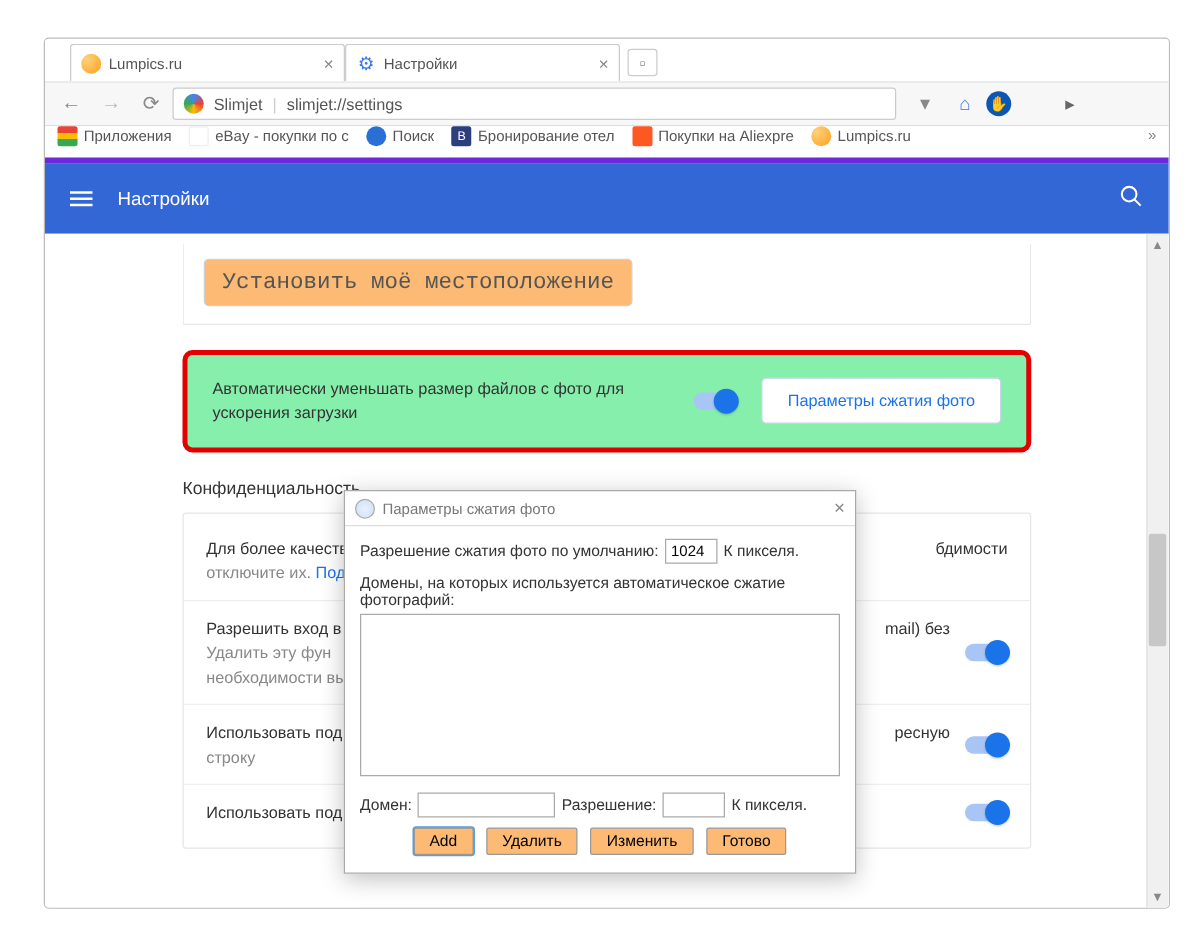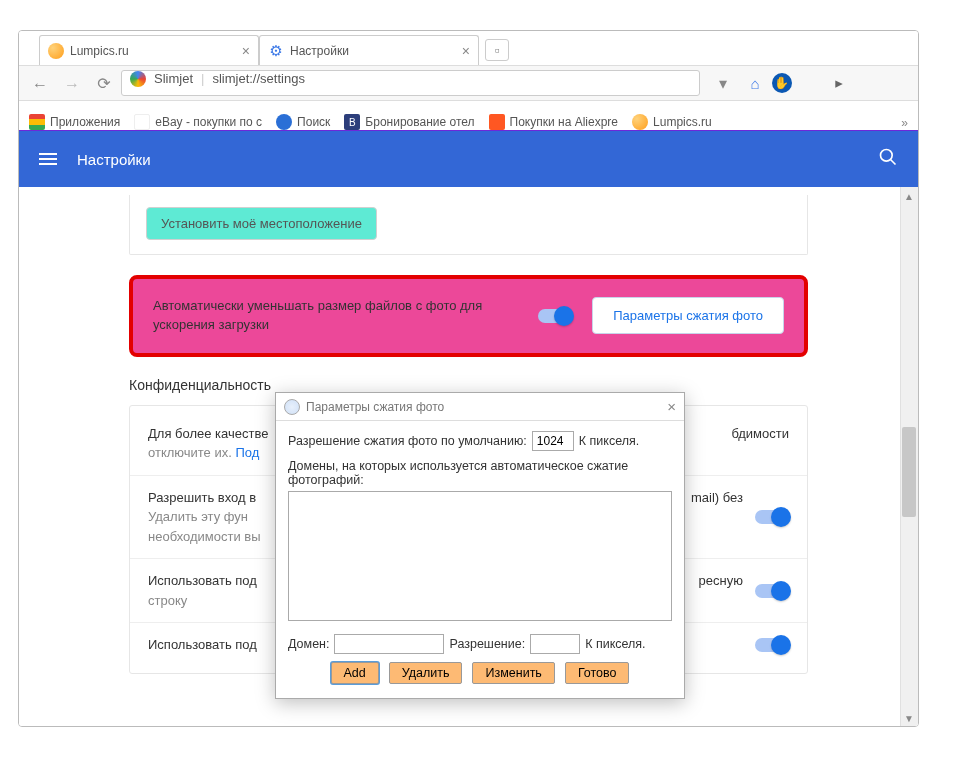--- a/index.html
+++ b/index.html
@@ -1,44 +1,44 @@
 <!DOCTYPE html>
 <html><head>
 <meta charset="utf-8">
 <style>
 * { box-sizing: border-box; margin: 0; padding: 0; font-family: "Segoe UI", Arial, sans-serif; }
 body { background: #fff; width: 961px; height: 757px; overflow: hidden; position: relative; }
-.frame { position: absolute; left: 18px; top: 30px; width: 901px; height: 697px; border: 1px solid #bbb; border-radius: 4px; background: #fff; overflow: hidden; }
+.frame { position: absolute; left: 35px; top: 30px; width: 901px; height: 697px; border: 1px solid #bbb; border-radius: 4px; background: #fff; overflow: hidden; }
 .winbtns { position: absolute; right: 0; top: 0; display: flex; }
 .winbtn { width: 46px; height: 32px; display: flex; align-items: center; justify-content: center; font-size: 14px; color: #666; }
 .titlebar-icon { width: 22px; height: 22px; display:flex; align-items:center; justify-content:center; color:#555; margin-right: 10px;}
 
 
 .tabstrip { height: 34px; display: flex; align-items: flex-end; background: #fff; padding-left: 20px; gap: 0; position: relative; }
 .tab { height: 30px; width: 220px; border: 1px solid #ccc; border-bottom: none; border-radius: 3px 3px 0 0; display: flex; align-items: center; padding: 0 8px; font-size: 12px; color: #555; background: #fff; gap: 6px; }
 .tab .close { margin-left: auto; color: #888; font-size: 14px; }
 .tab-icon { width: 16px; height: 16px; border-radius: 50%; }
 .tab-icon.orange { background: radial-gradient(circle at 30% 30%, #ffd27a, #ff9e1b); }
 .tab-icon.gear { color: #3b78e7; font-size: 15px; display:flex; align-items:center; justify-content:center;}
 .newtab { width: 24px; height: 22px; border:1px solid #ccc; border-radius:3px; display:flex; align-items:center; justify-content:center; color:#888; margin-left:6px; margin-bottom:4px; font-size:14px;}
 
 
 .addrrow { height: 36px; display: flex; align-items: center; border-top: 1px solid #ddd; border-bottom: 1px solid #ddd; background: #f7f7f7; padding: 0 6px; gap: 2px; }
 .navbtn { width: 30px; height: 30px; display: flex; align-items: center; justify-content: center; color: #888; font-size: 16px; }
 .navbtn.dis { color:#bbb; }
-.addrbar { flex: 1; height: 26px; background: #fff; border: 1px solid #ccc; border-radius: 3px; display: flex; align-items: flex-start; padding: 0 8px; gap: 8px; font-size: 13px; color: #555; }
+.addrbar { flex: 1; height: 26px; background: #fff; border: 1px solid #ccc; border-radius: 3px; display: flex; align-items: center; padding: 0 8px; gap: 8px; font-size: 13px; color: #555; }
 .addrbar .site-icon { width:16px; height:16px; border-radius:50%; background: conic-gradient(#4285f4,#ea4335,#fbbc05,#34a853,#4285f4); }
 .addrbar .sep { color:#ccc; }
 .rightext { display:flex; align-items:center; gap:4px; padding-left:6px;}
 .extbtn { width:26px; height:26px; display:flex; align-items:center; justify-content:center; color:#666; font-size:15px; border-radius:3px;}
 .extbtn.blue { background:#0b58b3; color:#fff; border-radius:50%; width:20px; height:20px; font-size:12px;}
 .extbtn.home { color:#3b78e7; }
 
 
-.bmbar { height: 30px; display: flex; align-items: flex-end; background: #fff; border-bottom: 1px solid #6d28d9; padding: 0 10px; gap: 14px; font-size: 12px; color: #555;}
+.bmbar { height: 30px; display: flex; align-items: flex-start; background: #fff; border-bottom: 5px solid #6d28d9; padding: 0 10px; gap: 14px; font-size: 12px; color: #555;}
 .bm { display:flex; align-items:center; gap:5px; }
 .bm .ico { width:16px; height:16px; display:flex; align-items:center; justify-content:center; border-radius:2px; font-size:10px; color:#fff;}
 .bm .ico.grid { background: linear-gradient(#ea4335 33%,#fbbc05 33% 66%,#34a853 66%); }
 .bm .ico.ebay { background:#fff; border:1px solid #eee;}
 .bm .ico.search { background:#2a6fd6; border-radius:50%;}
 .bm .ico.b { background:#2c3e7b;}
 .bm .ico.ali { background:#ff5722;}
 .bm .ico.orange { background: radial-gradient(circle at 30% 30%, #ffd27a, #ff9e1b); border-radius:50%;}
 .bmbar .more { margin-left:auto; color:#888;}
 
@@ -49,26 +49,26 @@
 .mathdr .title { font-size:15px;}
 .mathdr .search { margin-left:auto; font-size:18px;}
 
 
 .content { position:relative; height: 540px; background:#fff; overflow:hidden;}
 .scrollbar { position:absolute; right:0; top:0; width:18px; height:100%; background:#f0f0f0; border-left:1px solid #e0e0e0;}
 .scroll-thumb { position:absolute; right:2px; top:240px; width:14px; height:90px; background:#c7c7c7; border-radius:2px;}
 .scroll-arrow { position:absolute; right:0; width:18px; height:18px; display:flex; align-items:center; justify-content:center; color:#888; font-size:10px;}
 
 .inner { padding: 8px 110px 0 110px; }
-.locbtn { border:1px solid #d0d0d0; border-radius:4px; padding:8px 14px; font-size:13px; color:#555; display:inline-block; background:#5eead4;}
+.locbtn { border:1px solid #d0d0d0; border-radius:4px; padding:8px 14px; font-size:18px; color:#555; display:inline-block; background:#fdba74;font-family:Liberation Mono, monospace;}
 .section-top-edge { border:1px solid #e6e6e6; border-top:none; border-radius:0 0 2px 2px; padding:12px 16px 14px; margin-bottom:20px;}
 
 .sectitle { font-size:14px; color:#333; margin: 6px 0 12px; }
 
-.redbox { border:4px solid #e30000; border-radius:8px; padding:18px 20px; display:flex; align-items:center; gap:20px; background:#ec4899; margin-bottom:20px;}
+.redbox { border:4px solid #e30000; border-radius:8px; padding:18px 20px; display:flex; align-items:center; gap:20px; background:#86efac; margin-bottom:20px;}
 .redbox .txt { flex:1; font-size:13px; color:#333; line-height:1.45;}
 .toggle { width:34px; height:14px; background:#a9c5f5; border-radius:10px; position:relative;}
 .toggle::after { content:""; position:absolute; right:-2px; top:-3px; width:20px; height:20px; background:#1a73e8; border-radius:50%; box-shadow:0 1px 2px rgba(0,0,0,.2);}
 .photobtn { border:1px solid #c8d4ea; border-radius:4px; padding:10px 20px; font-size:13px; color:#1a73e8; background:#fff;}
 
 .card { border:1px solid #e6e6e6; border-radius:3px; padding:6px 0; margin-top:10px;}
 .row { display:flex; align-items:center; padding:12px 18px; font-size:13px; color:#333; gap:12px;}
 .row + .row { border-top:1px solid #eee;}
 .row .desc { flex:1; line-height:1.5;}
 .row .desc .sub { color:#888;}

